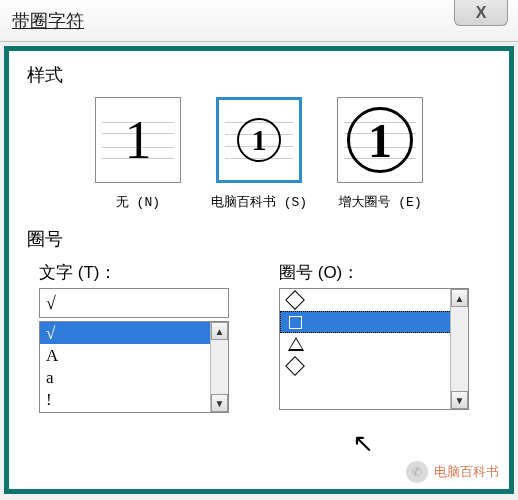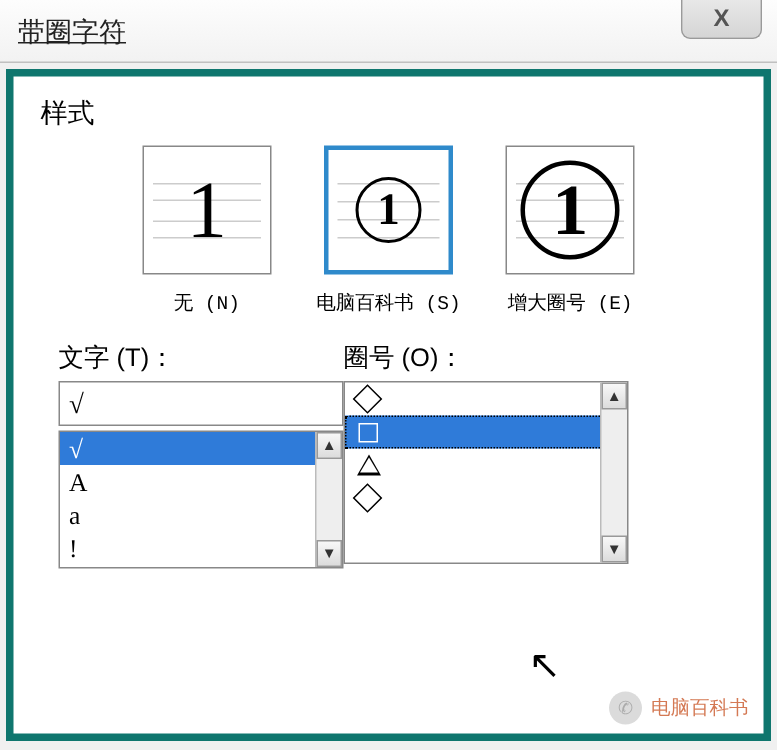--- a/index.html
+++ b/index.html
@@ -98,20 +98,21 @@
   .style-caption {
     margin-top: 10px;
     font-size: 13px;
     font-family: Liberation Mono, monospace;
   }
   .enclosure {
     margin-top: 16px;
   }
   .two-col {
     display: flex;
+    gap: 50px;
     margin-left: 12px;
     margin-top: 6px;
   }
   .col { display: flex; flex-direction: column; }
   .col-label {
     font-size: 17px;
     margin-bottom: 4px;
   }
   .textbox {
     width: 190px; height: 30px;
@@ -265,20 +266,21 @@
           <div class="lines l4"></div>
         <div class="circle-lg">
             <span>1</span>
           </div>
       </div>
       <div class="style-caption">增大圈号 (E)</div>
     </div>
   </div>
 
   <div class="enclosure">
+    <div class="section-label">圈号</div>
 
     <div class="two-col">
       <div class="col">
         <div class="col-label">文字 (T)：</div>
         <input class="textbox" type="text" value="√" style="">
         <div class="listbox">
           <div class="item sel">√</div>
           <div class="item">A</div>
           <div class="item">a</div>
           <div class="item">!</div>

